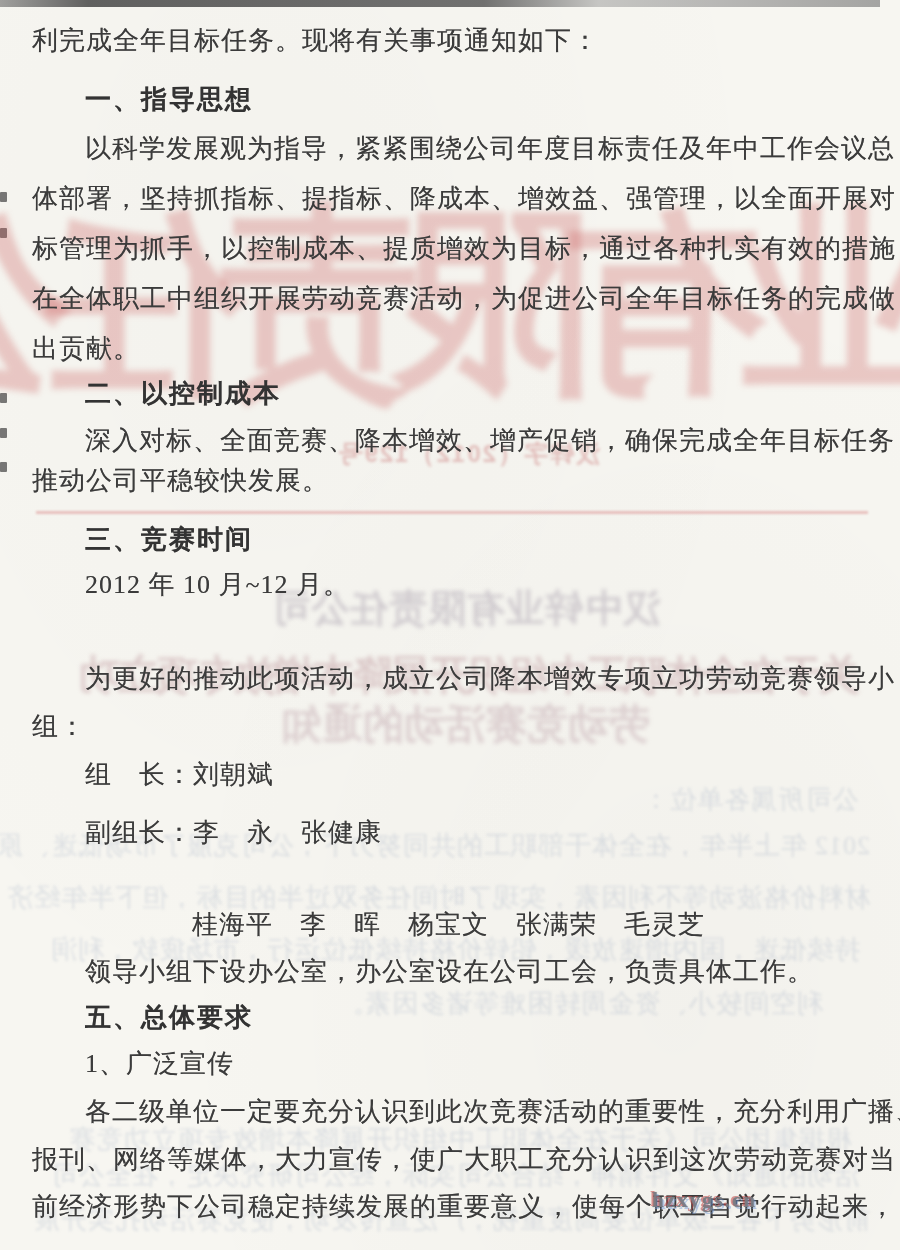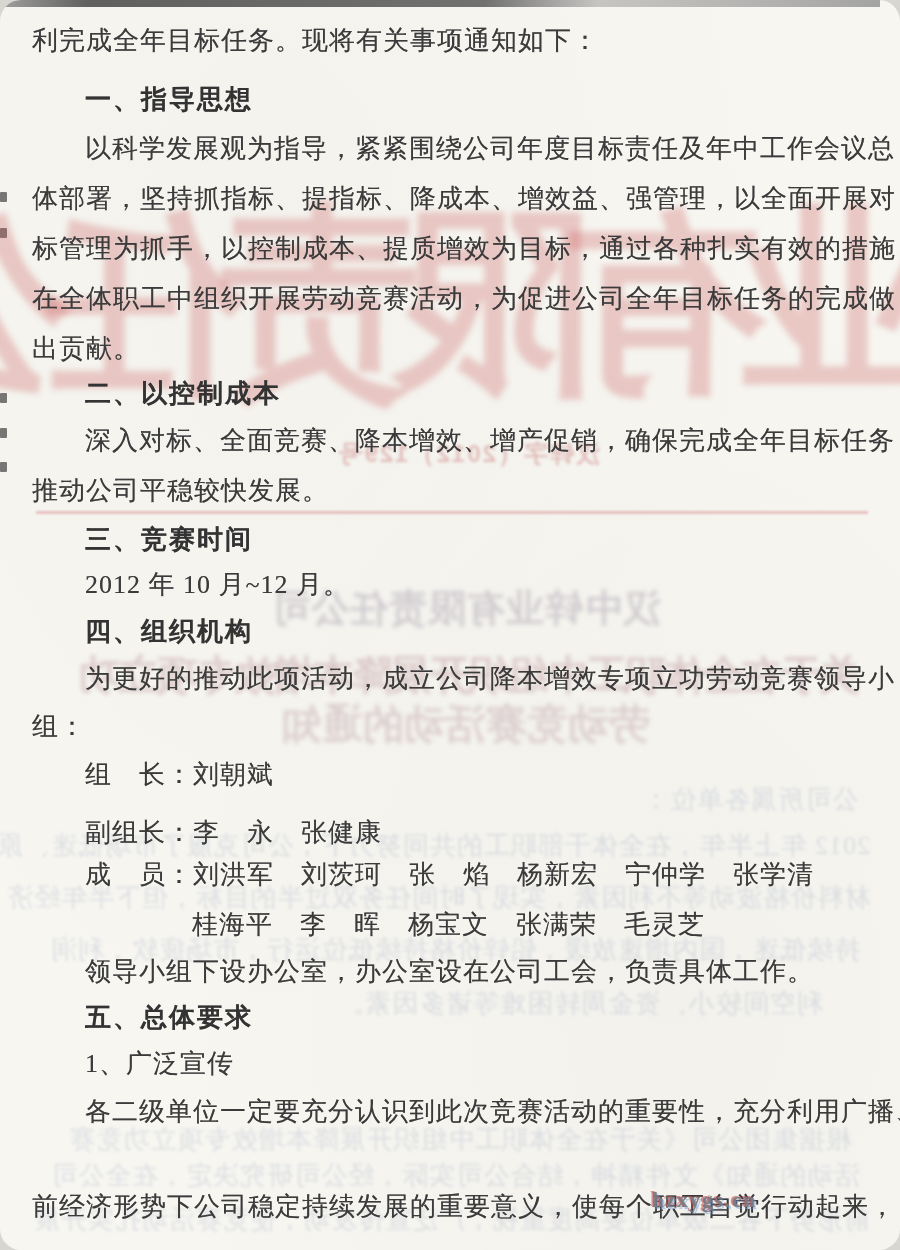--- a/index.html
+++ b/index.html
@@ -4,21 +4,20 @@
 <style>
   html,body{margin:0;padding:0;background:#d8d6d0;}
   .page{
     position:relative;width:900px;height:1250px;margin:0 auto;
     background:
       radial-gradient(ellipse at 30% 20%, rgba(0,0,0,0.015), rgba(0,0,0,0) 60%),
       radial-gradient(ellipse at 75% 80%, rgba(0,0,0,0.02), rgba(0,0,0,0) 55%),
       #f7f6f1;
     overflow:hidden;
     font-family:"Liberation Serif","DejaVu Serif",serif;
-    border-radius:21px;
   }
   .line{
     position:absolute;white-space:pre;font-size:26px;line-height:30px;
     color:#3b3b3b;letter-spacing:1px;text-shadow:0 0 0.6px rgba(60,60,60,0.55);
   }
   .heading{
     font-family:"Liberation Sans","DejaVu Sans",sans-serif;
     font-weight:700;color:#333;letter-spacing:2px;
   }
   .bleed{
@@ -90,31 +89,30 @@
 
   <div class="line" style="top:26px;left:32px">利完成全年目标任务。现将有关事项通知如下：</div>
   <div class="line" style="top:134px;left:85px">以科学发展观为指导，紧紧围绕公司年度目标责任及年中工作会议总</div>
   <div class="line heading" style="top:84px;left:85px">一、指导思想</div>
   <div class="line" style="top:184px;left:32px">体部署，坚持抓指标、提指标、降成本、增效益、强管理，以全面开展对</div>
   <div class="line" style="top:234px;left:32px">标管理为抓手，以控制成本、提质增效为目标，通过各种扎实有效的措施，</div>
   <div class="line" style="top:284px;left:32px">在全体职工中组织开展劳动竞赛活动，为促进公司全年目标任务的完成做</div>
   <div class="line" style="top:334px;left:32px">出贡献。</div>
   <div class="line heading" style="top:378px;left:85px">二、以控制成本</div>
   <div class="line" style="top:426px;left:85px">深入对标、全面竞赛、降本增效、增产促销，确保完成全年目标任务，</div>
-  <div class="line" style="top:476px;left:32px">推动公司平稳较快发展。</div>
+  <div class="line" style="top:466px;left:32px">推动公司平稳较快发展。</div>
   <div class="line heading" style="top:524px;left:85px">三、竞赛时间</div>
   <div class="line" style="top:570px;left:85px">2012 年 10 月~12 月。</div>
-  <div class="line heading" style="top:616px;left:85px">四、组织机构</div>
   <div class="line" style="top:664px;left:85px">为更好的推动此项活动，成立公司降本增效专项立功劳动竞赛领导小</div>
   <div class="line" style="top:712px;left:32px">组：</div>
   <div class="line" style="top:760px;left:85px">组　长：刘朝斌</div>
   <div class="line" style="top:818px;left:85px">副组长：李　永　张健康</div>
-  <div class="line" style="top:860px;left:85px">成　员：刘洪军　刘茨珂　张　焰　杨新宏　宁仲学　张学清</div>
   <div class="line" style="top:910px;left:192px">桂海平　李　晖　杨宝文　张满荣　毛灵芝</div>
   <div class="line" style="top:957px;left:85px">领导小组下设办公室，办公室设在公司工会，负责具体工作。</div>
   <div class="line heading" style="top:1002px;left:85px">五、总体要求</div>
   <div class="line" style="top:1049px;left:85px">1、广泛宣传</div>
   <div class="line" style="top:1097px;left:85px">各二级单位一定要充分认识到此次竞赛活动的重要性，充分利用广播、</div>
+  <div class="line" style="top:1145px;left:32px">报刊、网络等媒体，大力宣传，使广大职工充分认识到这次劳动竞赛对当</div>
   <div class="line" style="top:1192px;left:32px">前经济形势下公司稳定持续发展的重要意义，使每个职工自觉行动起来，</div>
 
   <div class="watermark">hzxygs.cn</div>
 
 </div>
 
 </body></html>

